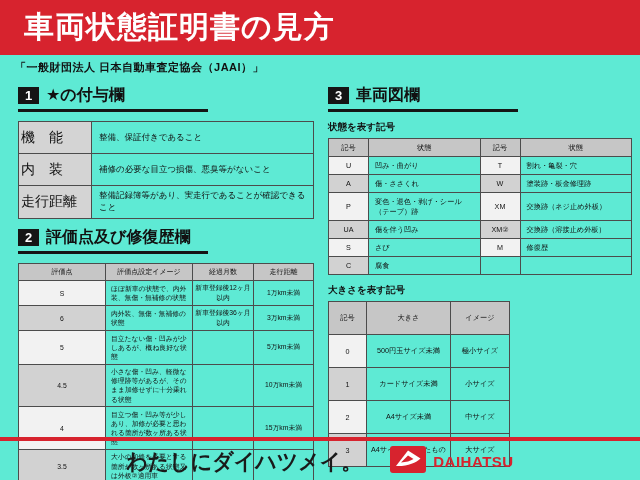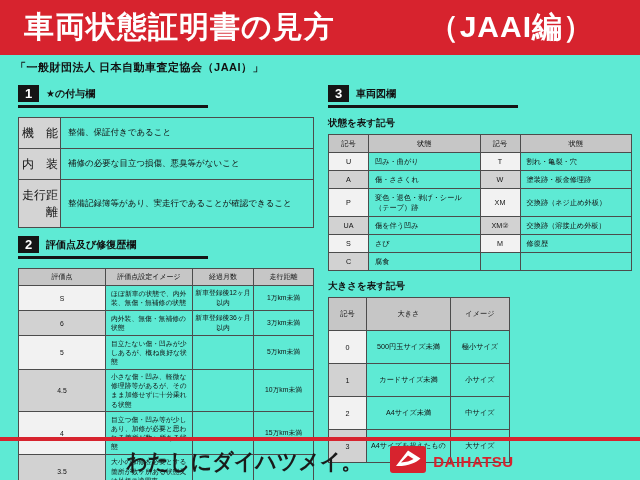--- a/index.html
+++ b/index.html
@@ -25,32 +25,32 @@
   
   .section-heading {
     display:flex; align-items:center; gap:7px;
     border-bottom:3px solid #151515; padding-bottom:3px;
     width:190px; margin:8px 0 9px 0;
   }
   .section-num {
     background:#151515; color:#fff; font-weight:bold; font-size:13px;
     width:21px; height:17px; display:flex; align-items:center; justify-content:center; flex:none;
   }
-  .section-title { font-size:10px; font-weight:bold; white-space:nowrap; }
+  .section-title { font-size:16px; font-weight:bold; white-space:nowrap; }
 
   
   table { border-collapse:collapse; width:100%; table-layout:fixed; }
   td, th { border:1px solid #4c4c4c; vertical-align:middle; }
   .hdr { background:#c6c6c6; text-align:center; font-weight:normal; }
   .shade-a { background:#f2f2f2; }
   .shade-b { background:#d2d2d2; }
 
   
   .t1 { margin-bottom:4px; }
-  .t1 .label-cell { width:42px; background:#d4d4d4; text-align:right; font-size:12px; padding:6.5px 2px; }
+  .t1 .label-cell { width:73px; background:#d4d4d4; text-align:left; font-size:14px; padding:6.5px 2px; }
   .t1 .desc-cell { font-size:8.5px; padding:4px 7px; text-align:left; }
 
   
   .t2 { font-size:6.8px; }
   .t2 th { font-size:7px; padding:3px 1px; }
   .t2 .c-score { width:37px; text-align:center; padding:2px 1px; }
   .t2 .c-desc  { text-align:left; padding:2.5px 5px; line-height:1.35; }
   .t2 .c-months{ width:61px; text-align:center; padding:2px 1px; }
   .t2 .c-dist  { width:60px; text-align:center; padding:2px 1px; }
 
@@ -76,21 +76,20 @@
   .brand-wrap { display:flex; align-items:center; gap:7px; }
   .brand-text { color:#d7232e; font-size:15px; font-weight:bold; letter-spacing:0.5px; }
 </style>
 </head>
 <body>
 
 <div class="page">
 
   <div class="header-bar">
     <span class="header-title">車両状態証明書の見方</span>
-    <span class="header-edition">（JAAI編）</span>
   </div>
   <div class="subtitle">「一般財団法人 日本自動車査定協会（JAAI）」</div>
 
   <div class="content">
 
     <div class="left-col">
 
       <div class="section-heading">
         <span class="section-num">1</span>
         <span class="section-title">★の付与欄</span>

